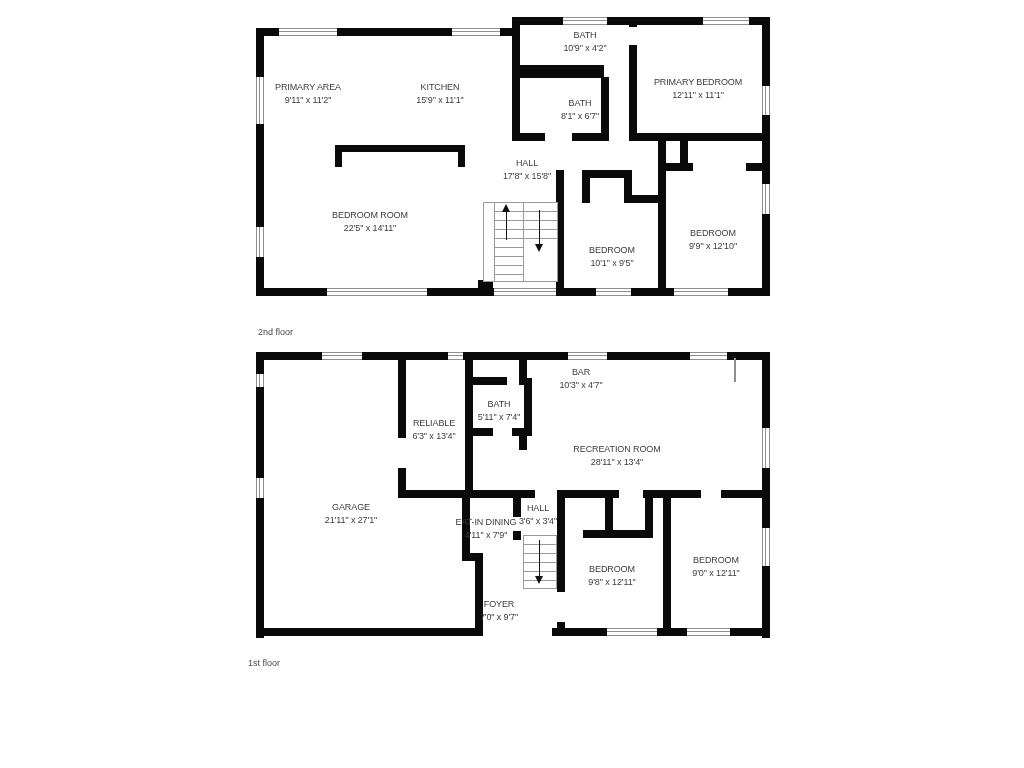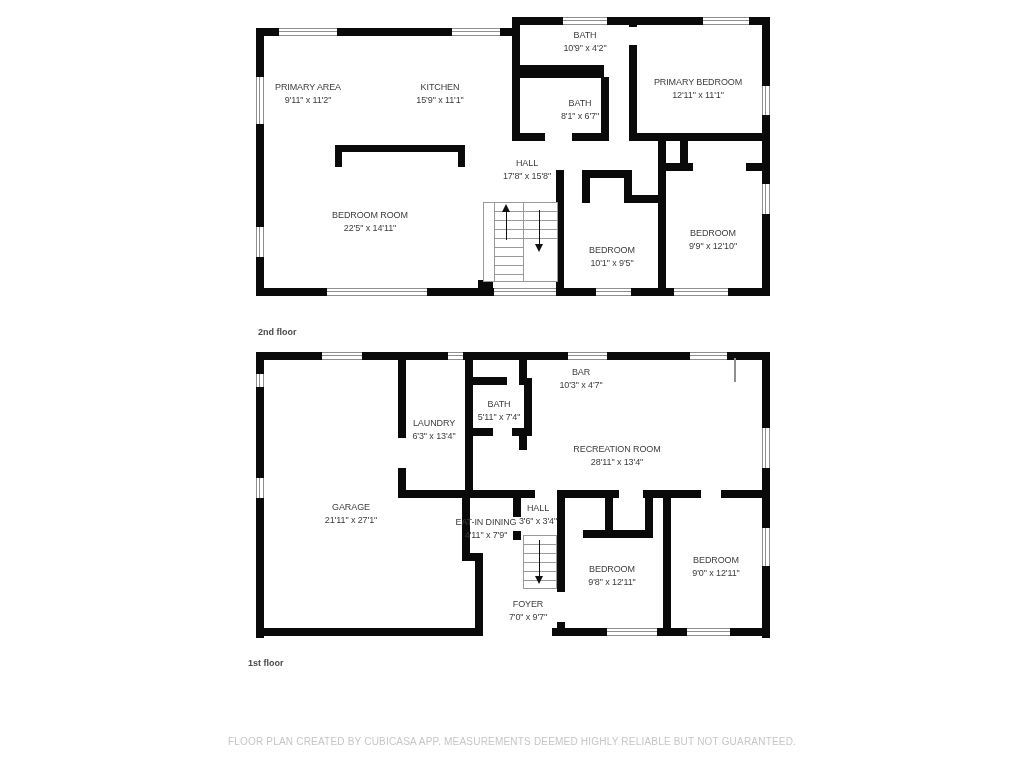--- a/index.html
+++ b/index.html
@@ -12,21 +12,21 @@
   .winv::after{content:"";display:block;width:1px;height:100%;background:#8f8f8f;margin-left:2px;}
   .tl{position:absolute;background:#8f8f8f;}
   .stairs{position:absolute;border:1px solid #9a9a9a;box-sizing:border-box;background:#fff;}
   .vln{position:absolute;top:0;bottom:0;width:1px;background:#9a9a9a;}
   .treads{position:absolute;background:repeating-linear-gradient(to bottom,transparent 0 8px,#9a9a9a 8px 9px);}
   .stem{position:absolute;width:1px;background:#111;}
   .tri-up{position:absolute;width:0;height:0;border-left:4px solid transparent;border-right:4px solid transparent;border-bottom:8px solid #111;}
   .tri-down{position:absolute;width:0;height:0;border-left:4px solid transparent;border-right:4px solid transparent;border-top:8px solid #111;}
   .room{position:absolute;transform:translate(-50%,-50%);text-align:center;color:#3c3c3c;
         font-size:9px;letter-spacing:-0.1px;line-height:13px;white-space:nowrap;}
-  .floor-label{position:absolute;font-size:9px;color:#4a4a4a;font-weight:bold;}
+  .floor-label{position:absolute;font-size:9px;color:#4a4a4a;}
   .footer{position:absolute;left:0;right:0;top:736px;text-align:center;font-size:10px;
           color:#c6c6c6;letter-spacing:0.2px;}
 </style>
 </head>
 <body>
 
 <div class="canvas">
 
   <div id="structure">
       <div class="w" style="left: 256px; top: 28px; width: 262px; height: 8px;"></div>
@@ -168,49 +168,48 @@
 
   <div class="room" style="left:581px;top:379px">
     <div>BAR</div>
     <div>10'3" x 4'7"</div>
   </div>
   <div class="room" style="left:499px;top:411px">
     <div>BATH</div>
     <div>5'11" x 7'4"</div>
   </div>
   <div class="room" style="left:434px;top:430px">
-    <div>LAUNDRY</div>
+    <div>RELIABLE</div>
     <div>6'3" x 13'4"</div>
   </div>
   <div class="room" style="left:617px;top:456px">
     <div>RECREATION ROOM</div>
     <div>28'11" x 13'4"</div>
   </div>
   <div class="room" style="left:351px;top:514px">
     <div>GARAGE</div>
     <div>21'11" x 27'1"</div>
   </div>
   <div class="room" style="left:486px;top:529px">
     <div>EAT-IN DINING</div>
     <div>4'11" x 7'9"</div>
   </div>
   <div class="room" style="left:538px;top:515px">
     <div>HALL</div>
     <div>3'6" x 3'4"</div>
   </div>
-  <div class="room" style="left:528px;top:611px">
+  <div class="room" style="left:499px;top:611px">
     <div>FOYER</div>
     <div>7'0" x 9'7"</div>
   </div>
   <div class="room" style="left:612px;top:576px">
     <div>BEDROOM</div>
     <div>9'8" x 12'11"</div>
   </div>
   <div class="room" style="left:716px;top:567px">
     <div>BEDROOM</div>
     <div>9'0" x 12'11"</div>
   </div>
 
   <div class="floor-label" style="left:258px;top:327px">2nd floor</div>
   <div class="floor-label" style="left:248px;top:658px">1st floor</div>
 
-  <div class="footer">FLOOR PLAN CREATED BY CUBICASA APP. MEASUREMENTS DEEMED HIGHLY RELIABLE BUT NOT GUARANTEED.</div>
 </div>
 
 </body></html>

